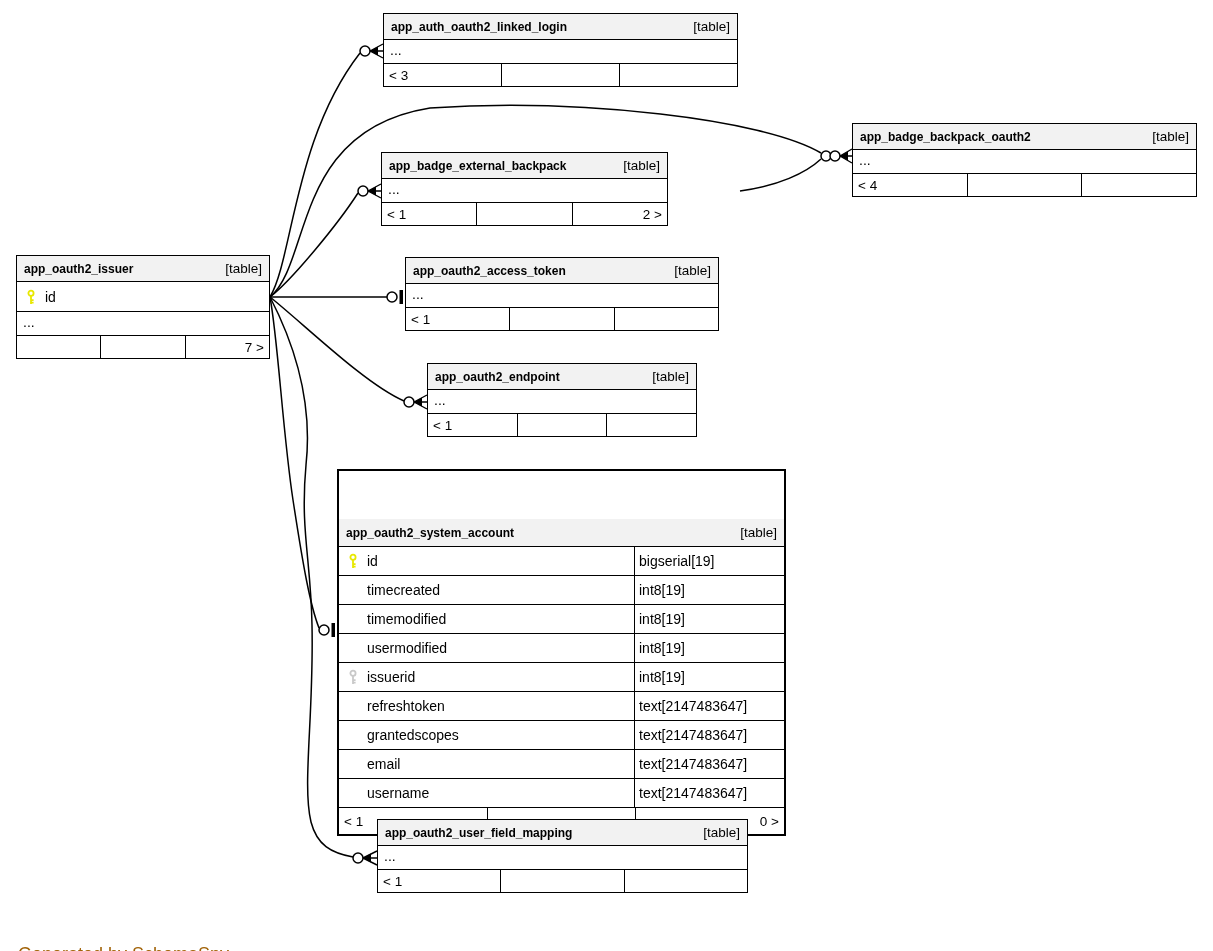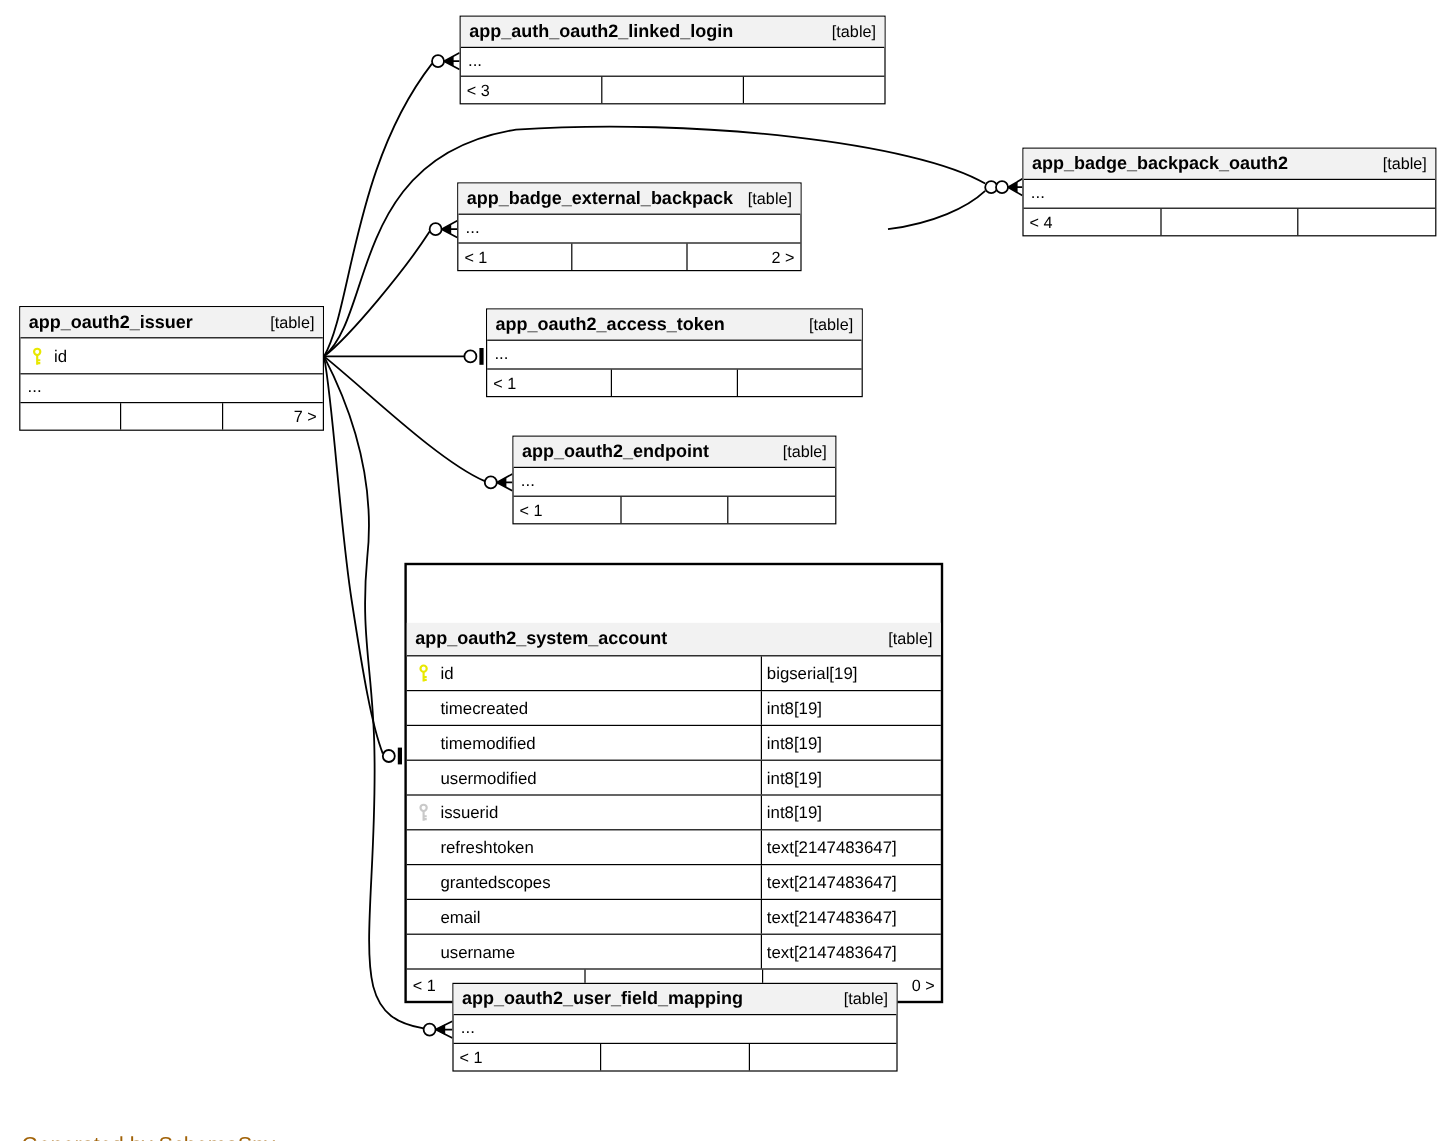--- a/index.html
+++ b/index.html
@@ -6,21 +6,21 @@
   body{font-family:"Liberation Sans",sans-serif;font-size:14px;color:#000;}
   #canvas{position:relative;width:1213px;height:951px;background:#ffffff;overflow:hidden;}
   #edges{position:absolute;left:0;top:0;}
 
   .tbl{position:absolute;background:#fff;border:1.5px solid var(--border,#000);box-sizing:border-box;}
   .tbl.focus{border-width:2.5px;}
 
   .hdr{height:25px;display:flex;align-items:center;justify-content:space-between;
        background:var(--header-bg,#f2f2f2);border-bottom:1px solid var(--border,#000);padding:0 7px;}
   .focus .hdr{height:27px;margin-top:48px;}
-  .tname{font-weight:bold;font-size:15px;white-space:nowrap;}
+  .tname{font-weight:bold;font-size:12px;white-space:nowrap;}
   .ttag{font-size:13.5px;white-space:nowrap;}
 
   .dotsrow{height:23px;line-height:21px;padding:0 6px;border-bottom:1px solid var(--border,#000);font-size:14px;}
 
   .colrow{height:29px;display:flex;align-items:stretch;border-bottom:1px solid var(--border,#000);}
   .focus .colrow{height:28px;}
   .colname{flex:1;position:relative;display:flex;align-items:center;padding-left:28px;font-size:14px;white-space:nowrap;text-align:center;}
   .coltype{width:141px;border-left:1px solid var(--border,#000);display:flex;align-items:center;padding:0 4px;font-size:14px;white-space:nowrap;}
 
   .key{position:absolute;left:9px;top:50%;transform:translateY(-50%);color:var(--pk,#e8e800);}

